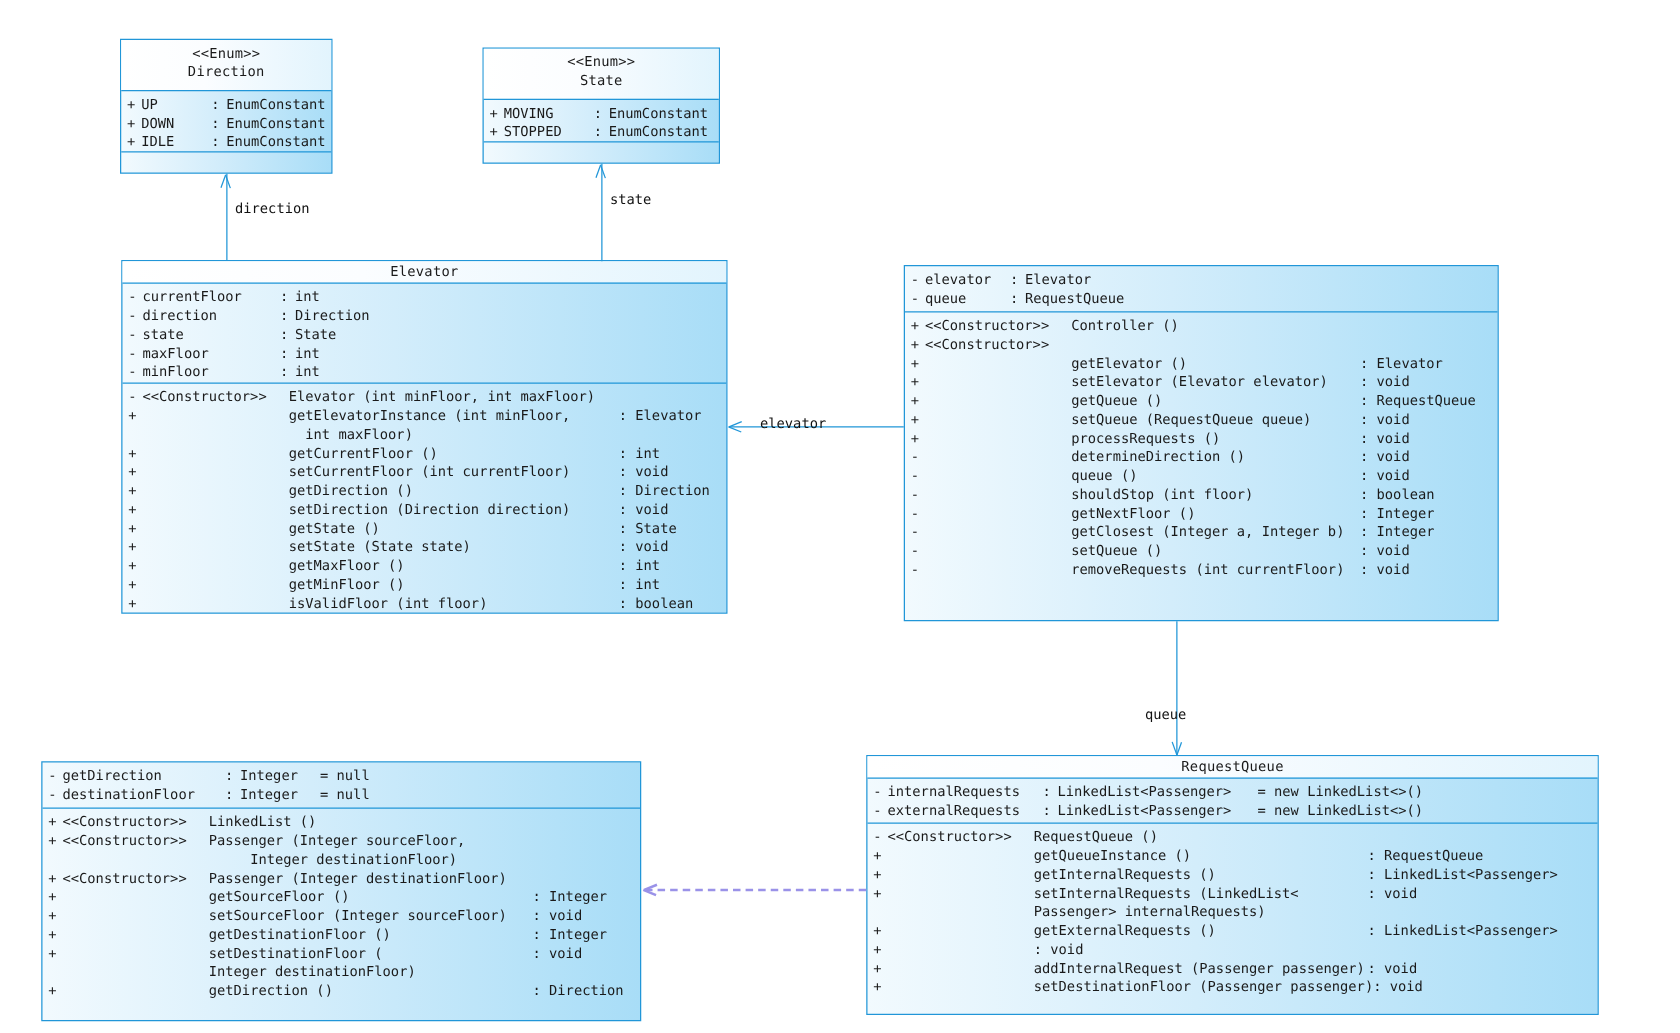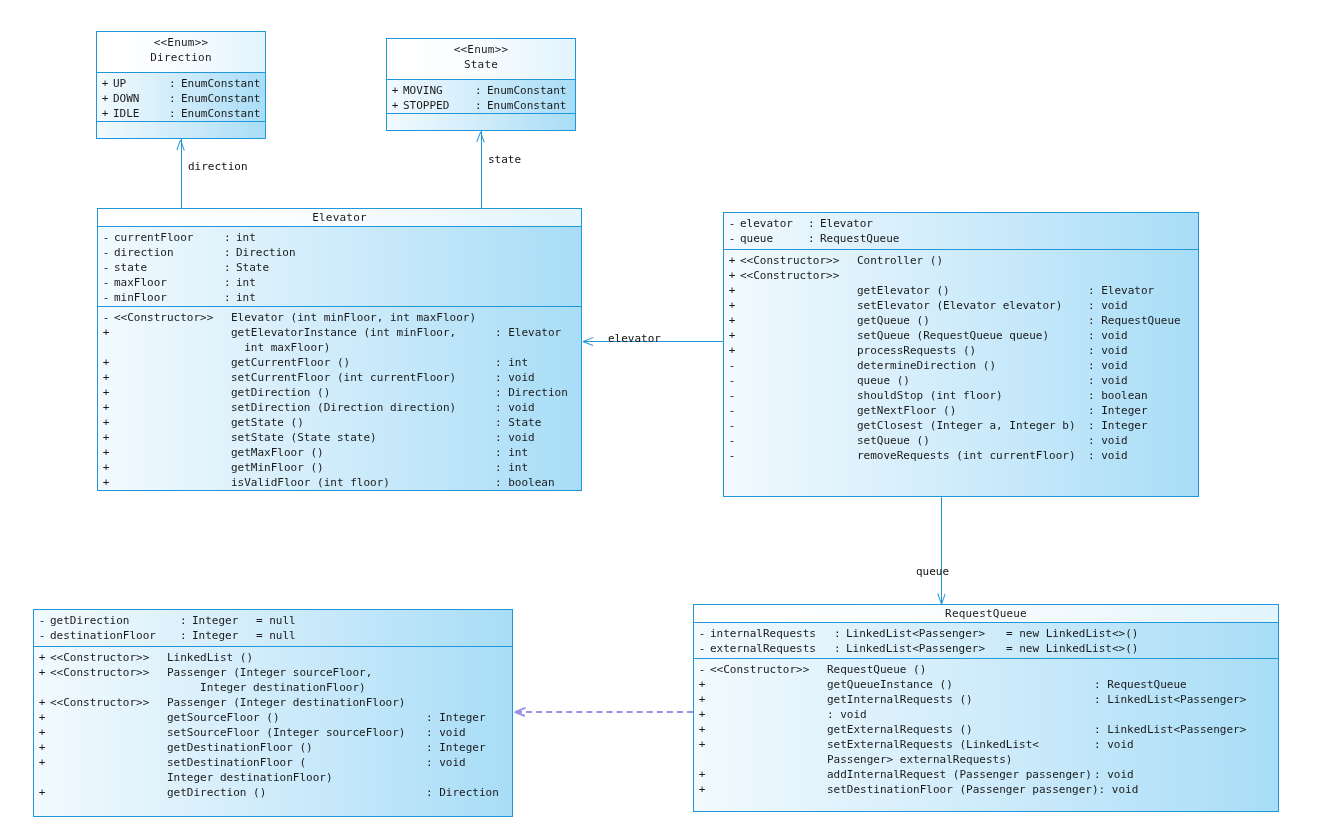--- a/index.html
+++ b/index.html
@@ -483,33 +483,33 @@
       </div>
       <div class="row">
         <span class="c-vis">+</span>
         <span class="c-main" style="flex:0 0 117px"></span>
         <span class="c-main">getInternalRequests ()</span>
         <span class="c-type" style="width:178px">: LinkedList&lt;Passenger&gt;</span>
       </div>
       <div class="row">
         <span class="c-vis">+</span>
         <span class="c-main" style="flex:0 0 117px"></span>
+        <span class="c-main">setInternalRequests (LinkedList&lt;
+Passenger&gt; internalRequests)</span>
         <span class="c-type" style="width:178px">: void</span>
       </div>
       <div class="row">
         <span class="c-vis">+</span>
         <span class="c-main" style="flex:0 0 117px"></span>
         <span class="c-main">getExternalRequests ()</span>
         <span class="c-type" style="width:178px">: LinkedList&lt;Passenger&gt;</span>
       </div>
       <div class="row">
         <span class="c-vis">+</span>
         <span class="c-main" style="flex:0 0 117px"></span>
-        <span class="c-main">setExternalRequests (LinkedList&lt;
-Passenger&gt; externalRequests)</span>
         <span class="c-type" style="width:178px">: void</span>
       </div>
       <div class="row">
         <span class="c-vis">+</span>
         <span class="c-main" style="flex:0 0 117px"></span>
         <span class="c-main">addInternalRequest (Passenger passenger)</span>
         <span class="c-type" style="width:178px">: void</span>
       </div>
       <div class="row">
         <span class="c-vis">+</span>

